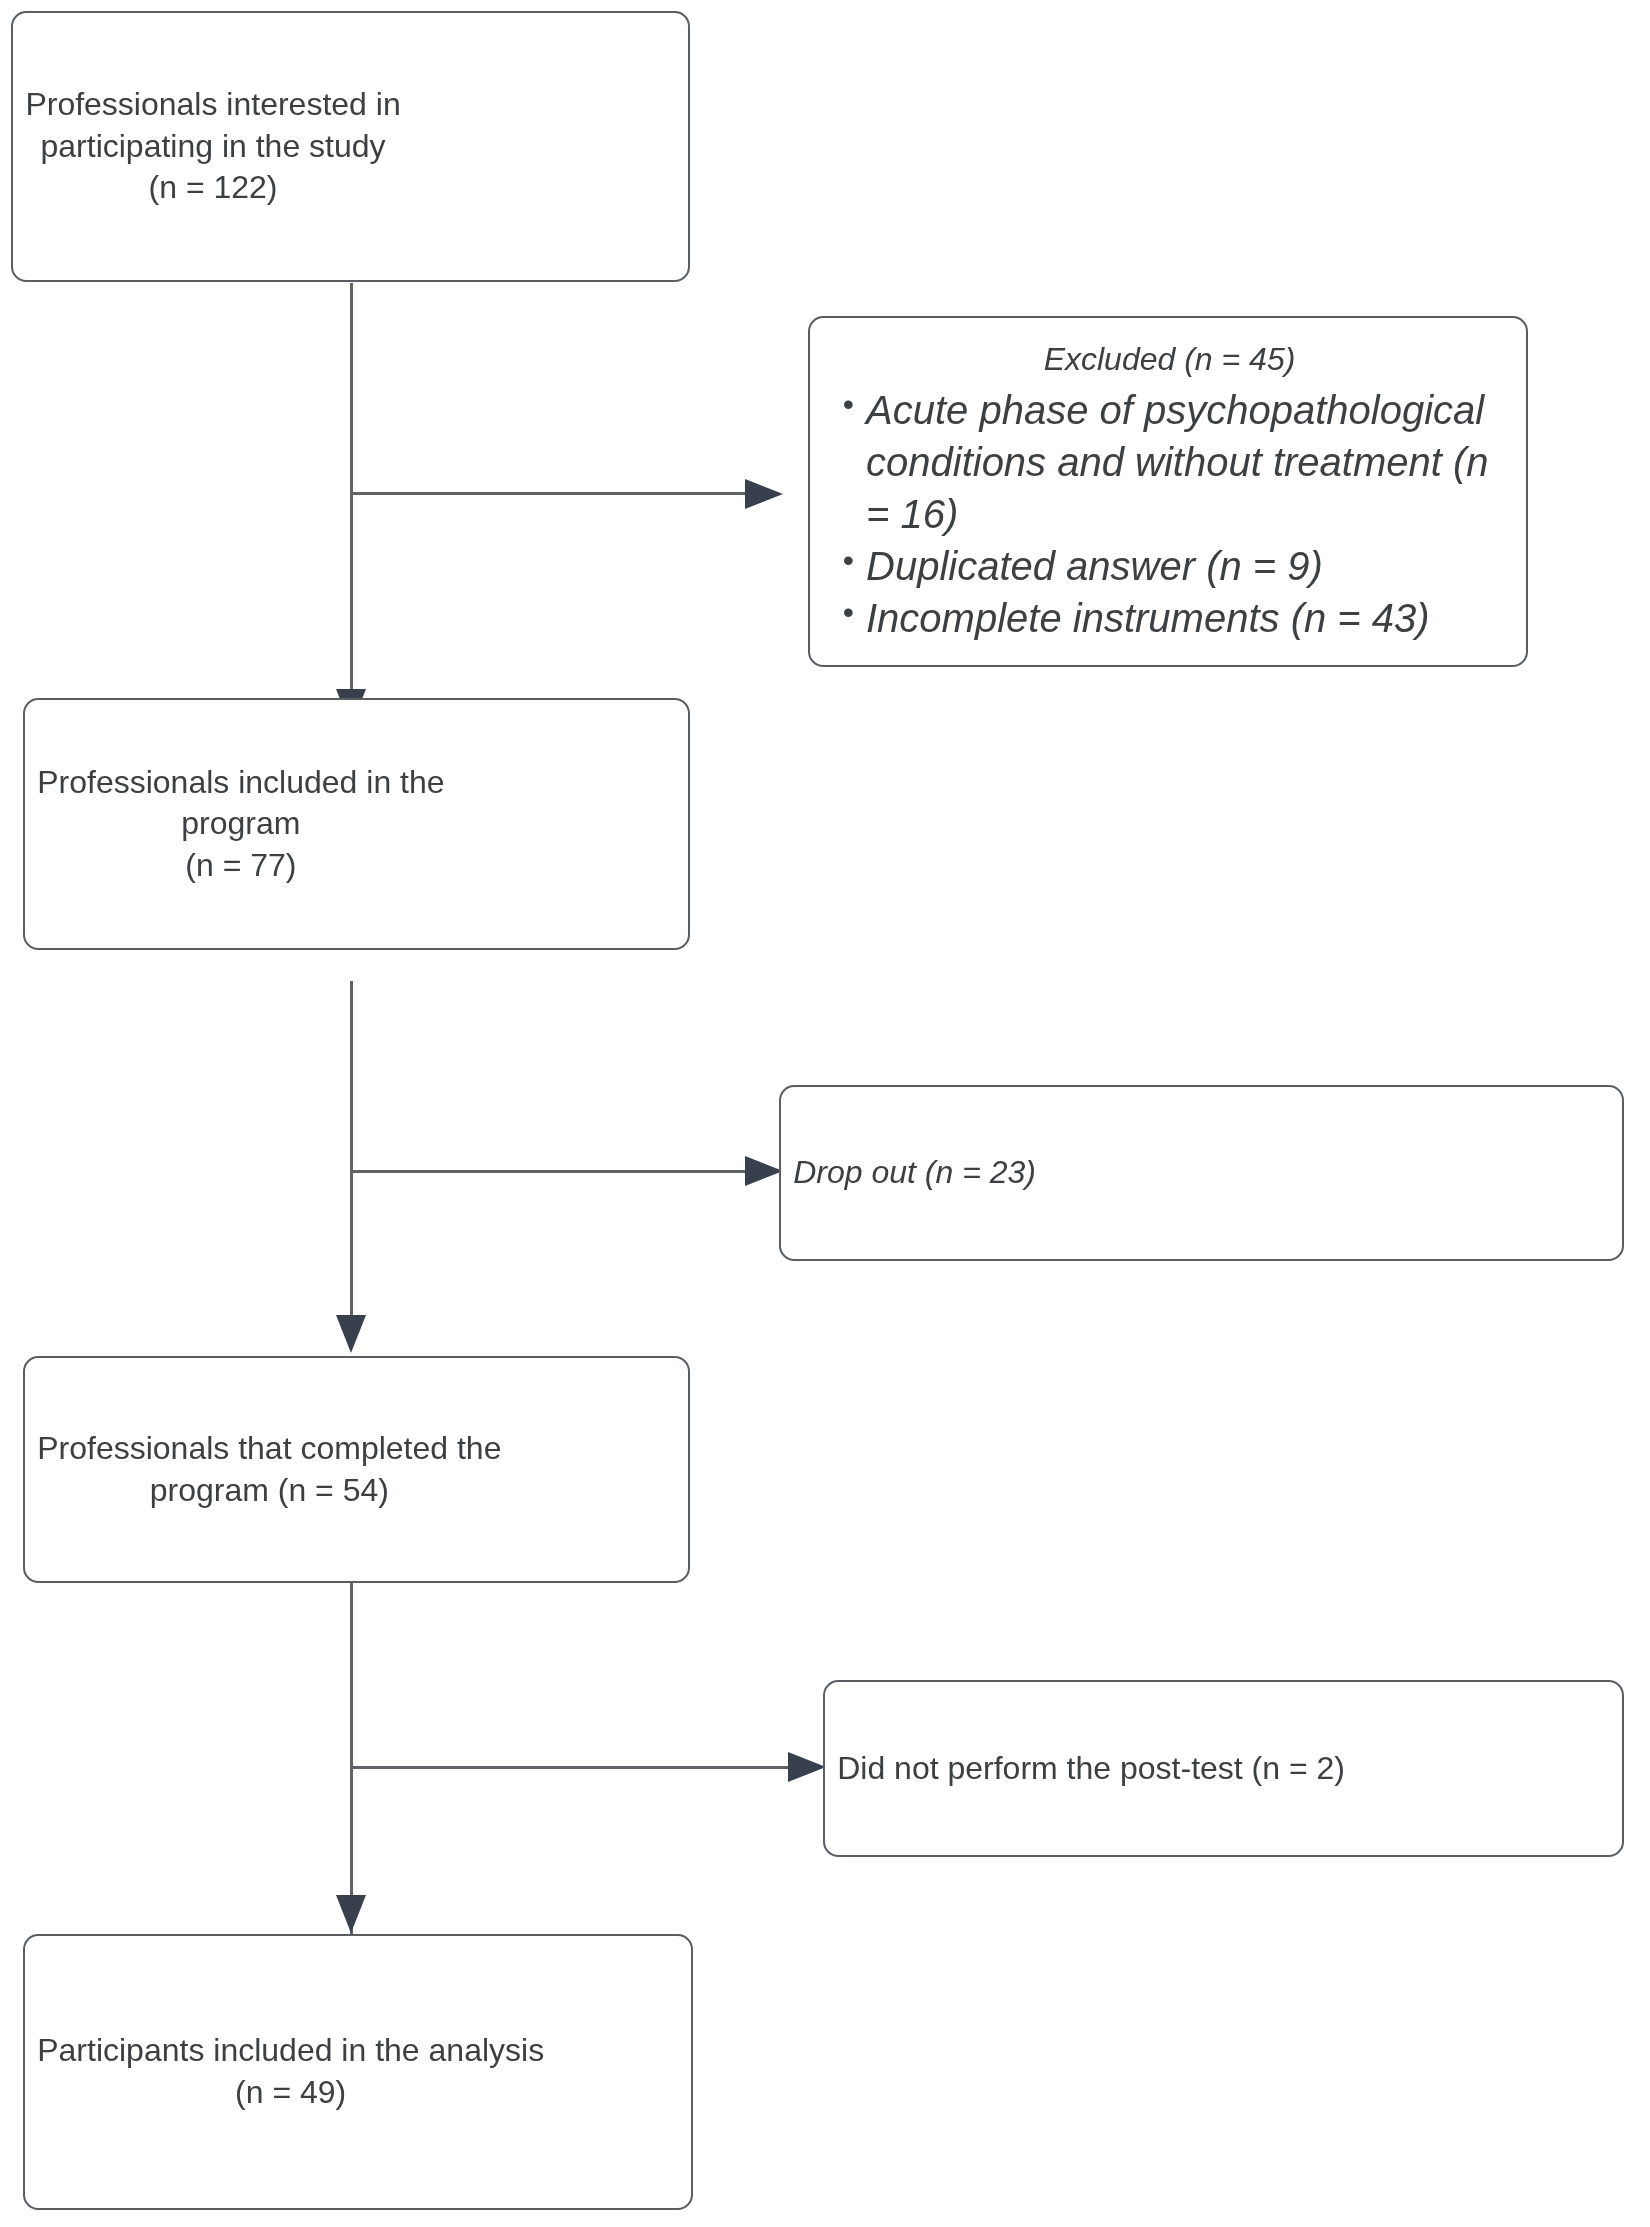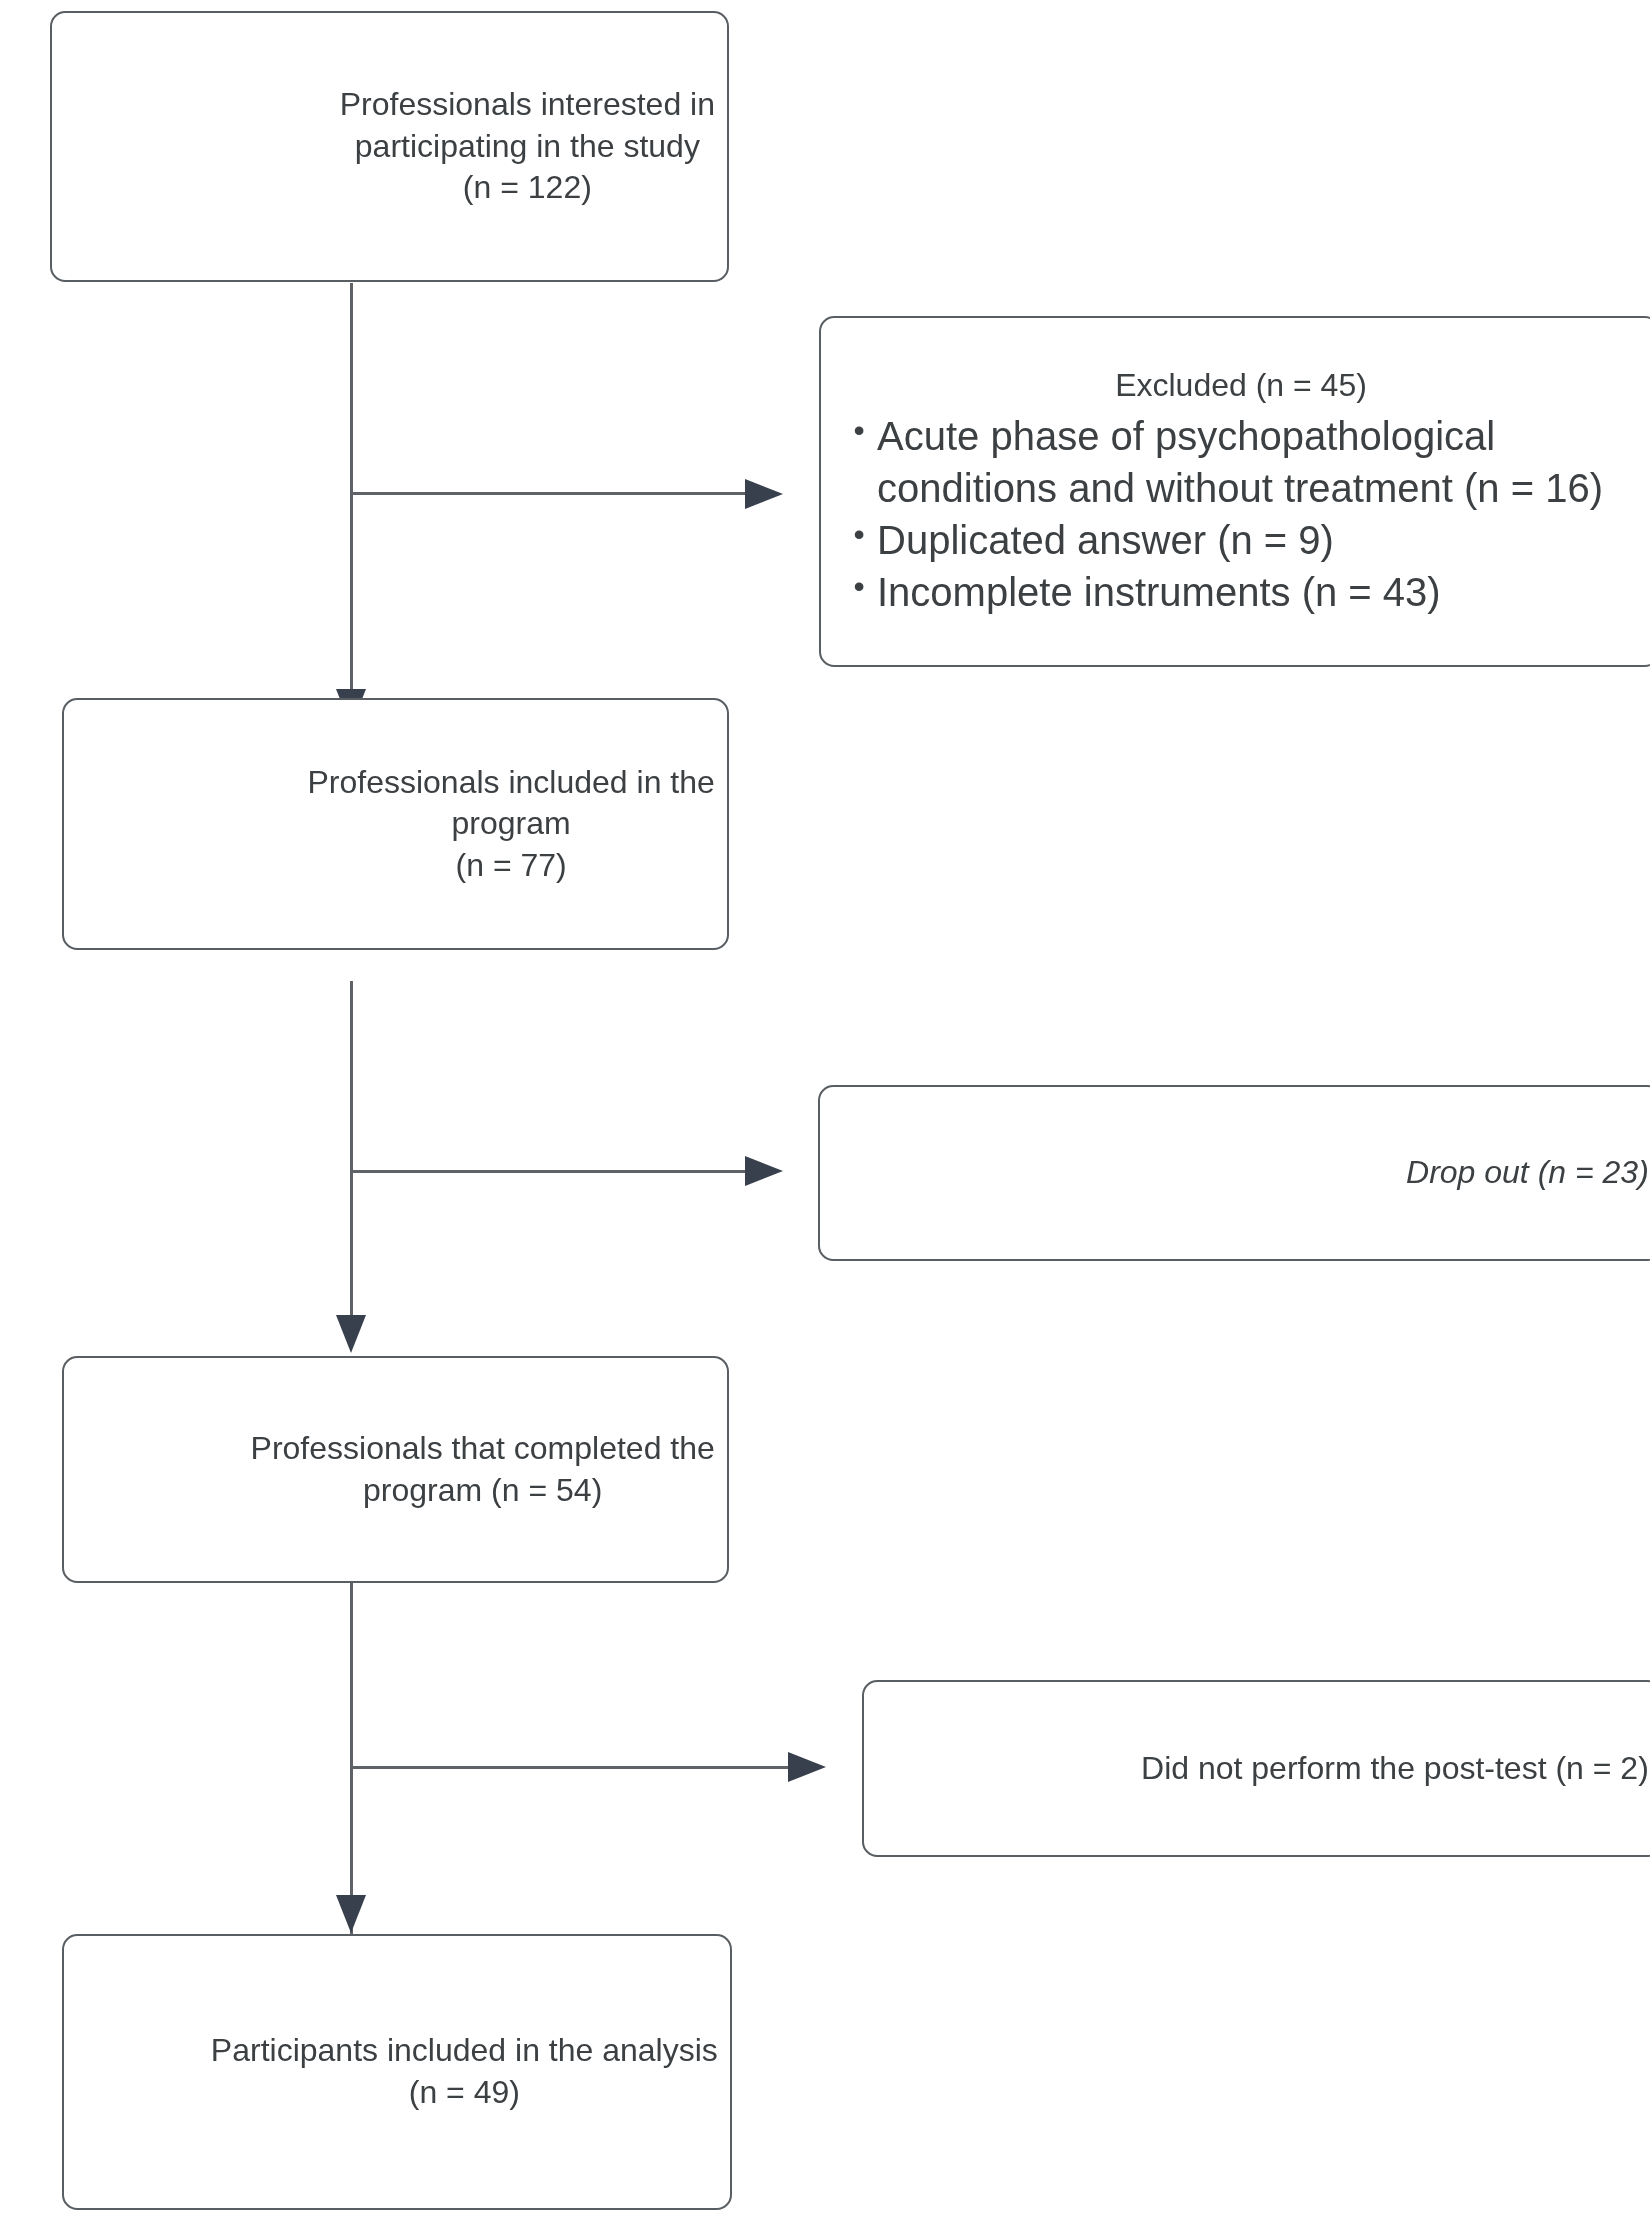--- a/index.html
+++ b/index.html
@@ -16,22 +16,21 @@
     overflow: hidden;
   }
   .node {
     position: absolute;
     box-sizing: border-box;
     background: #ffffff;
     border: 2px solid #595e63;
     border-radius: 15.3px;
     display: flex;
     align-items: center;
-    justify-content: flex-end;
-    margin-left: 39px;
+    justify-content: flex-start;
   }
   .node .txt {
     color: #3c4043;
     font-size: 32px;
     line-height: 1.30;
     text-align: center;
     white-space: pre-line;
     padding: 0 12.2px;
   }
   
@@ -121,21 +120,21 @@
 
   <div class="hline" style="left:350px; top:1766px; width:446px;"></div>
   <div class="arrow-right" style="left:788px; top:1752px;"></div>
 
   <div class="node" style="left:11.2px; top:11.2px; width:679px; height:271px;">
     <div class="txt">Professionals  interested in
 participating in the study
 (n = 122)</div>
   </div>
 
-  <div class="node" style="left:780px; top:316px; width:841px; height:351px;">
+  <div class="node" style="left:808px; top:316px; width:720px; height:351px;font-style:italic;">
     <div class="excluded-inner">
       <div class="excluded-title">Excluded (n = 45)</div>
       <ul class="excluded-list">
         <li>Acute phase of psychopathological conditions and without treatment (n = 16)</li>
         <li>Duplicated answer (n = 9)</li>
         <li>Incomplete instruments (n = 43)</li>
       </ul>
     </div>
   </div>
 

